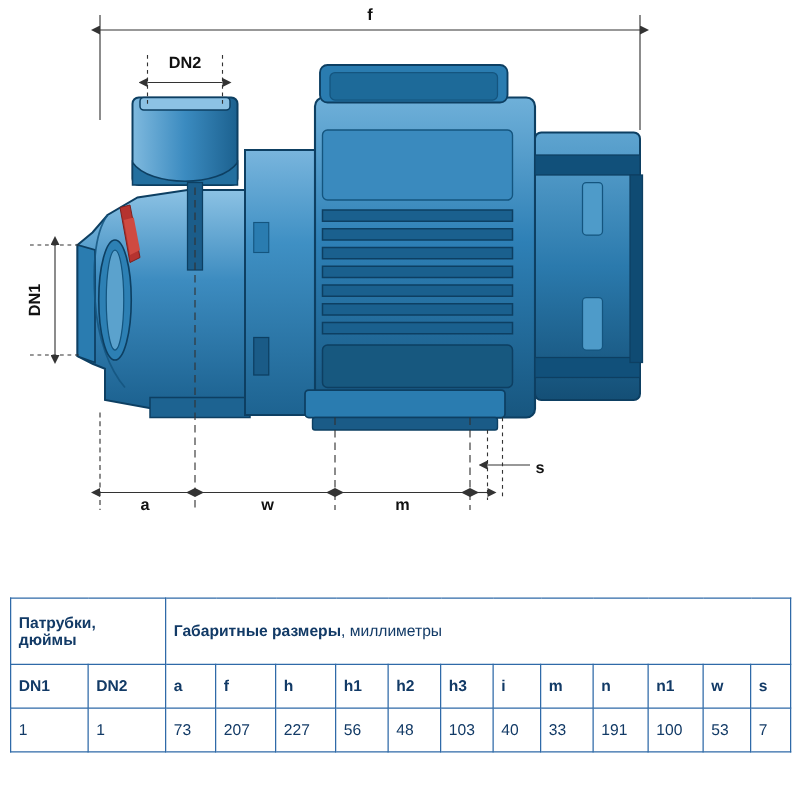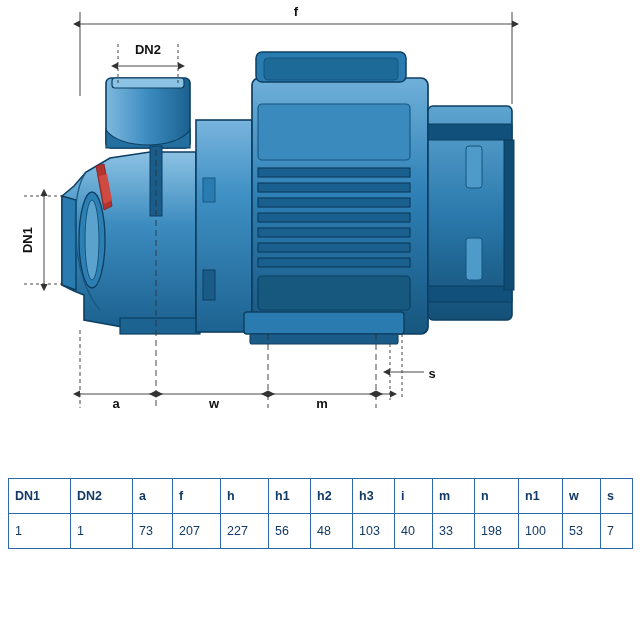--- a/index.html
+++ b/index.html
@@ -220,20 +220,29 @@
           <col style="width:42px">
           <col style="width:42px">
         <col style="width:38px">
           <col style="width:42px">
           <col style="width:44px">
         <col style="width:44px">
           <col style="width:38px">
           <col style="width:32px">
       </colgroup>
       <tbody>
+        <tr class="r-head">
+          <td class="head-blue" colspan="2">
+            <span>Патрубки,</span><br>
+            <span>дюймы</span>
+          </td>
+          <td class="head-blue" colspan="12">
+            <span>Габаритные размеры</span><span class="light">, миллиметры</span>
+          </td>
+        </tr>
         <tr class="r-cols">
           <td class="colhead">DN1</td>
           <td class="colhead">DN2</td>
           <td class="colhead">a</td>
           <td class="colhead">f</td>
           <td class="colhead">h</td>
           <td class="colhead">h1</td>
           <td class="colhead">h2</td>
           <td class="colhead">h3</td>
           <td class="colhead">i</td>
@@ -247,21 +256,21 @@
           <td class="val">1</td>
           <td class="val">1</td>
           <td class="val">73</td>
           <td class="val">207</td>
           <td class="val">227</td>
           <td class="val">56</td>
           <td class="val">48</td>
           <td class="val">103</td>
           <td class="val">40</td>
           <td class="val">33</td>
-          <td class="val">198</td>
+          <td class="val">191</td>
           <td class="val">100</td>
           <td class="val">53</td>
           <td class="val">7</td>
         </tr>
       </tbody>
     </table>
   </div>
 
 </div>
 

